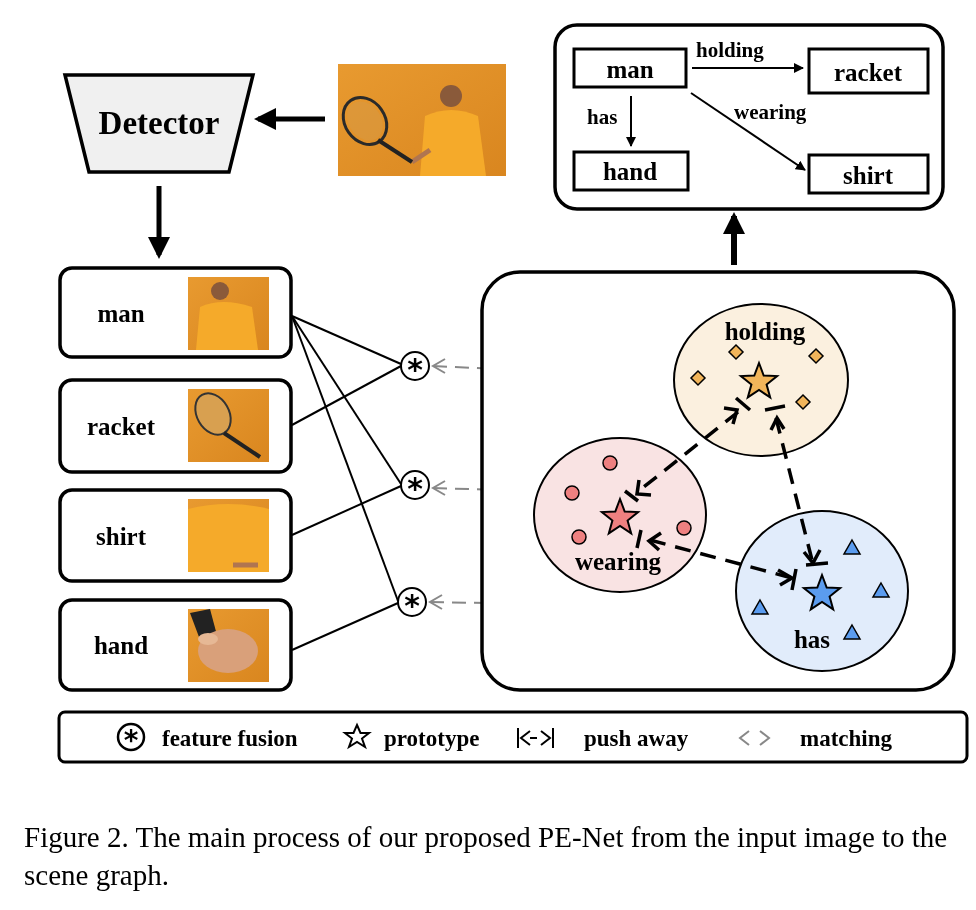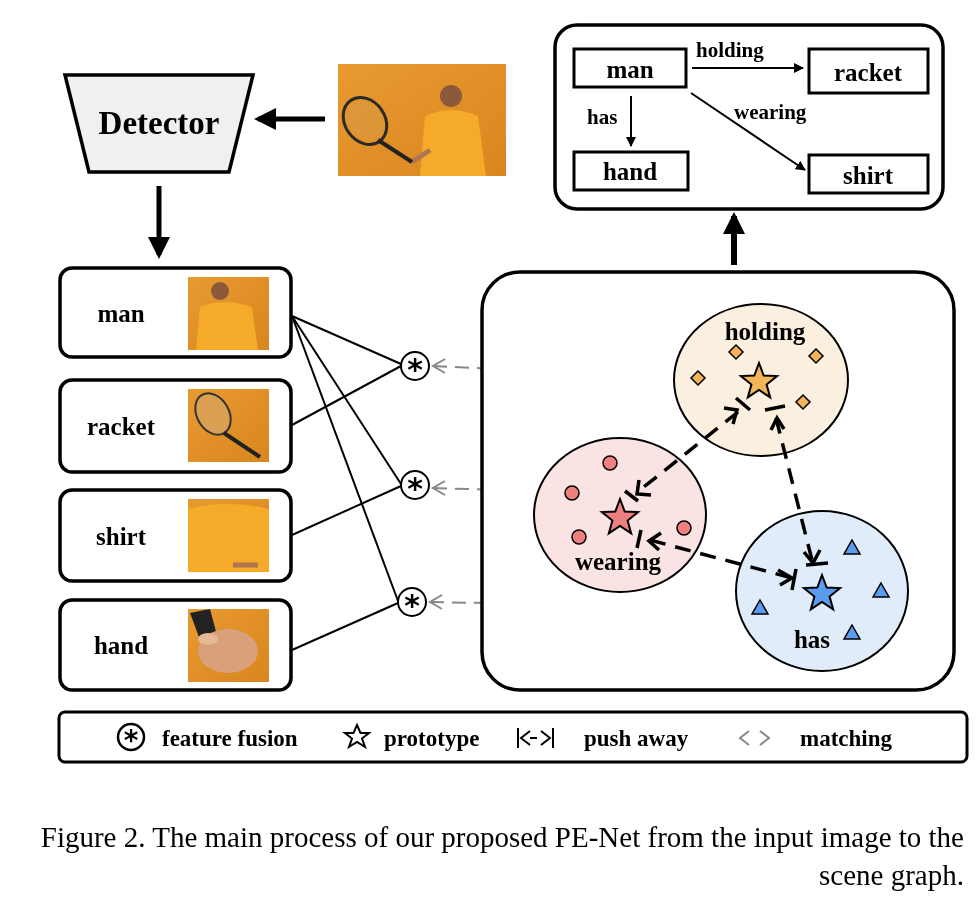--- a/index.html
+++ b/index.html
@@ -1,19 +1,19 @@
 <!DOCTYPE html>
 <html><head>
 <meta charset="utf-8">
 <style>
   html, body { margin:0; padding:0; background:#ffffff; }
   body { width:976px; height:910px; position:relative; overflow:hidden; font-family:"Liberation Serif", serif; }
   svg { position:absolute; left:0; top:0; }
   .lbl { font-family:"Liberation Serif", serif; font-weight:bold; fill:#000; }
-  .caption { position:absolute; left:24px; top:818px; width:940px; font-family:"Liberation Serif", serif; font-size:29px; line-height:38px; color:#000;text-align:right; }
+  .caption { position:absolute; left:24px; top:818px; width:940px; font-family:"Liberation Serif", serif; font-size:29px; line-height:38px; color:#000; }
 </style>
 </head>
 <body>
 
 <svg width="976" height="910" viewBox="0 0 976 910">
   <defs>
     <marker id="ah" markerWidth="10" markerHeight="10" refX="9" refY="5" orient="auto" markerUnits="userSpaceOnUse">
       <path d="M0,0 L10,5 L0,10 z" fill="#000"></path>
     </marker>
     <marker id="ahBig" markerWidth="22" markerHeight="22" refX="18" refY="11" orient="auto" markerUnits="userSpaceOnUse">

